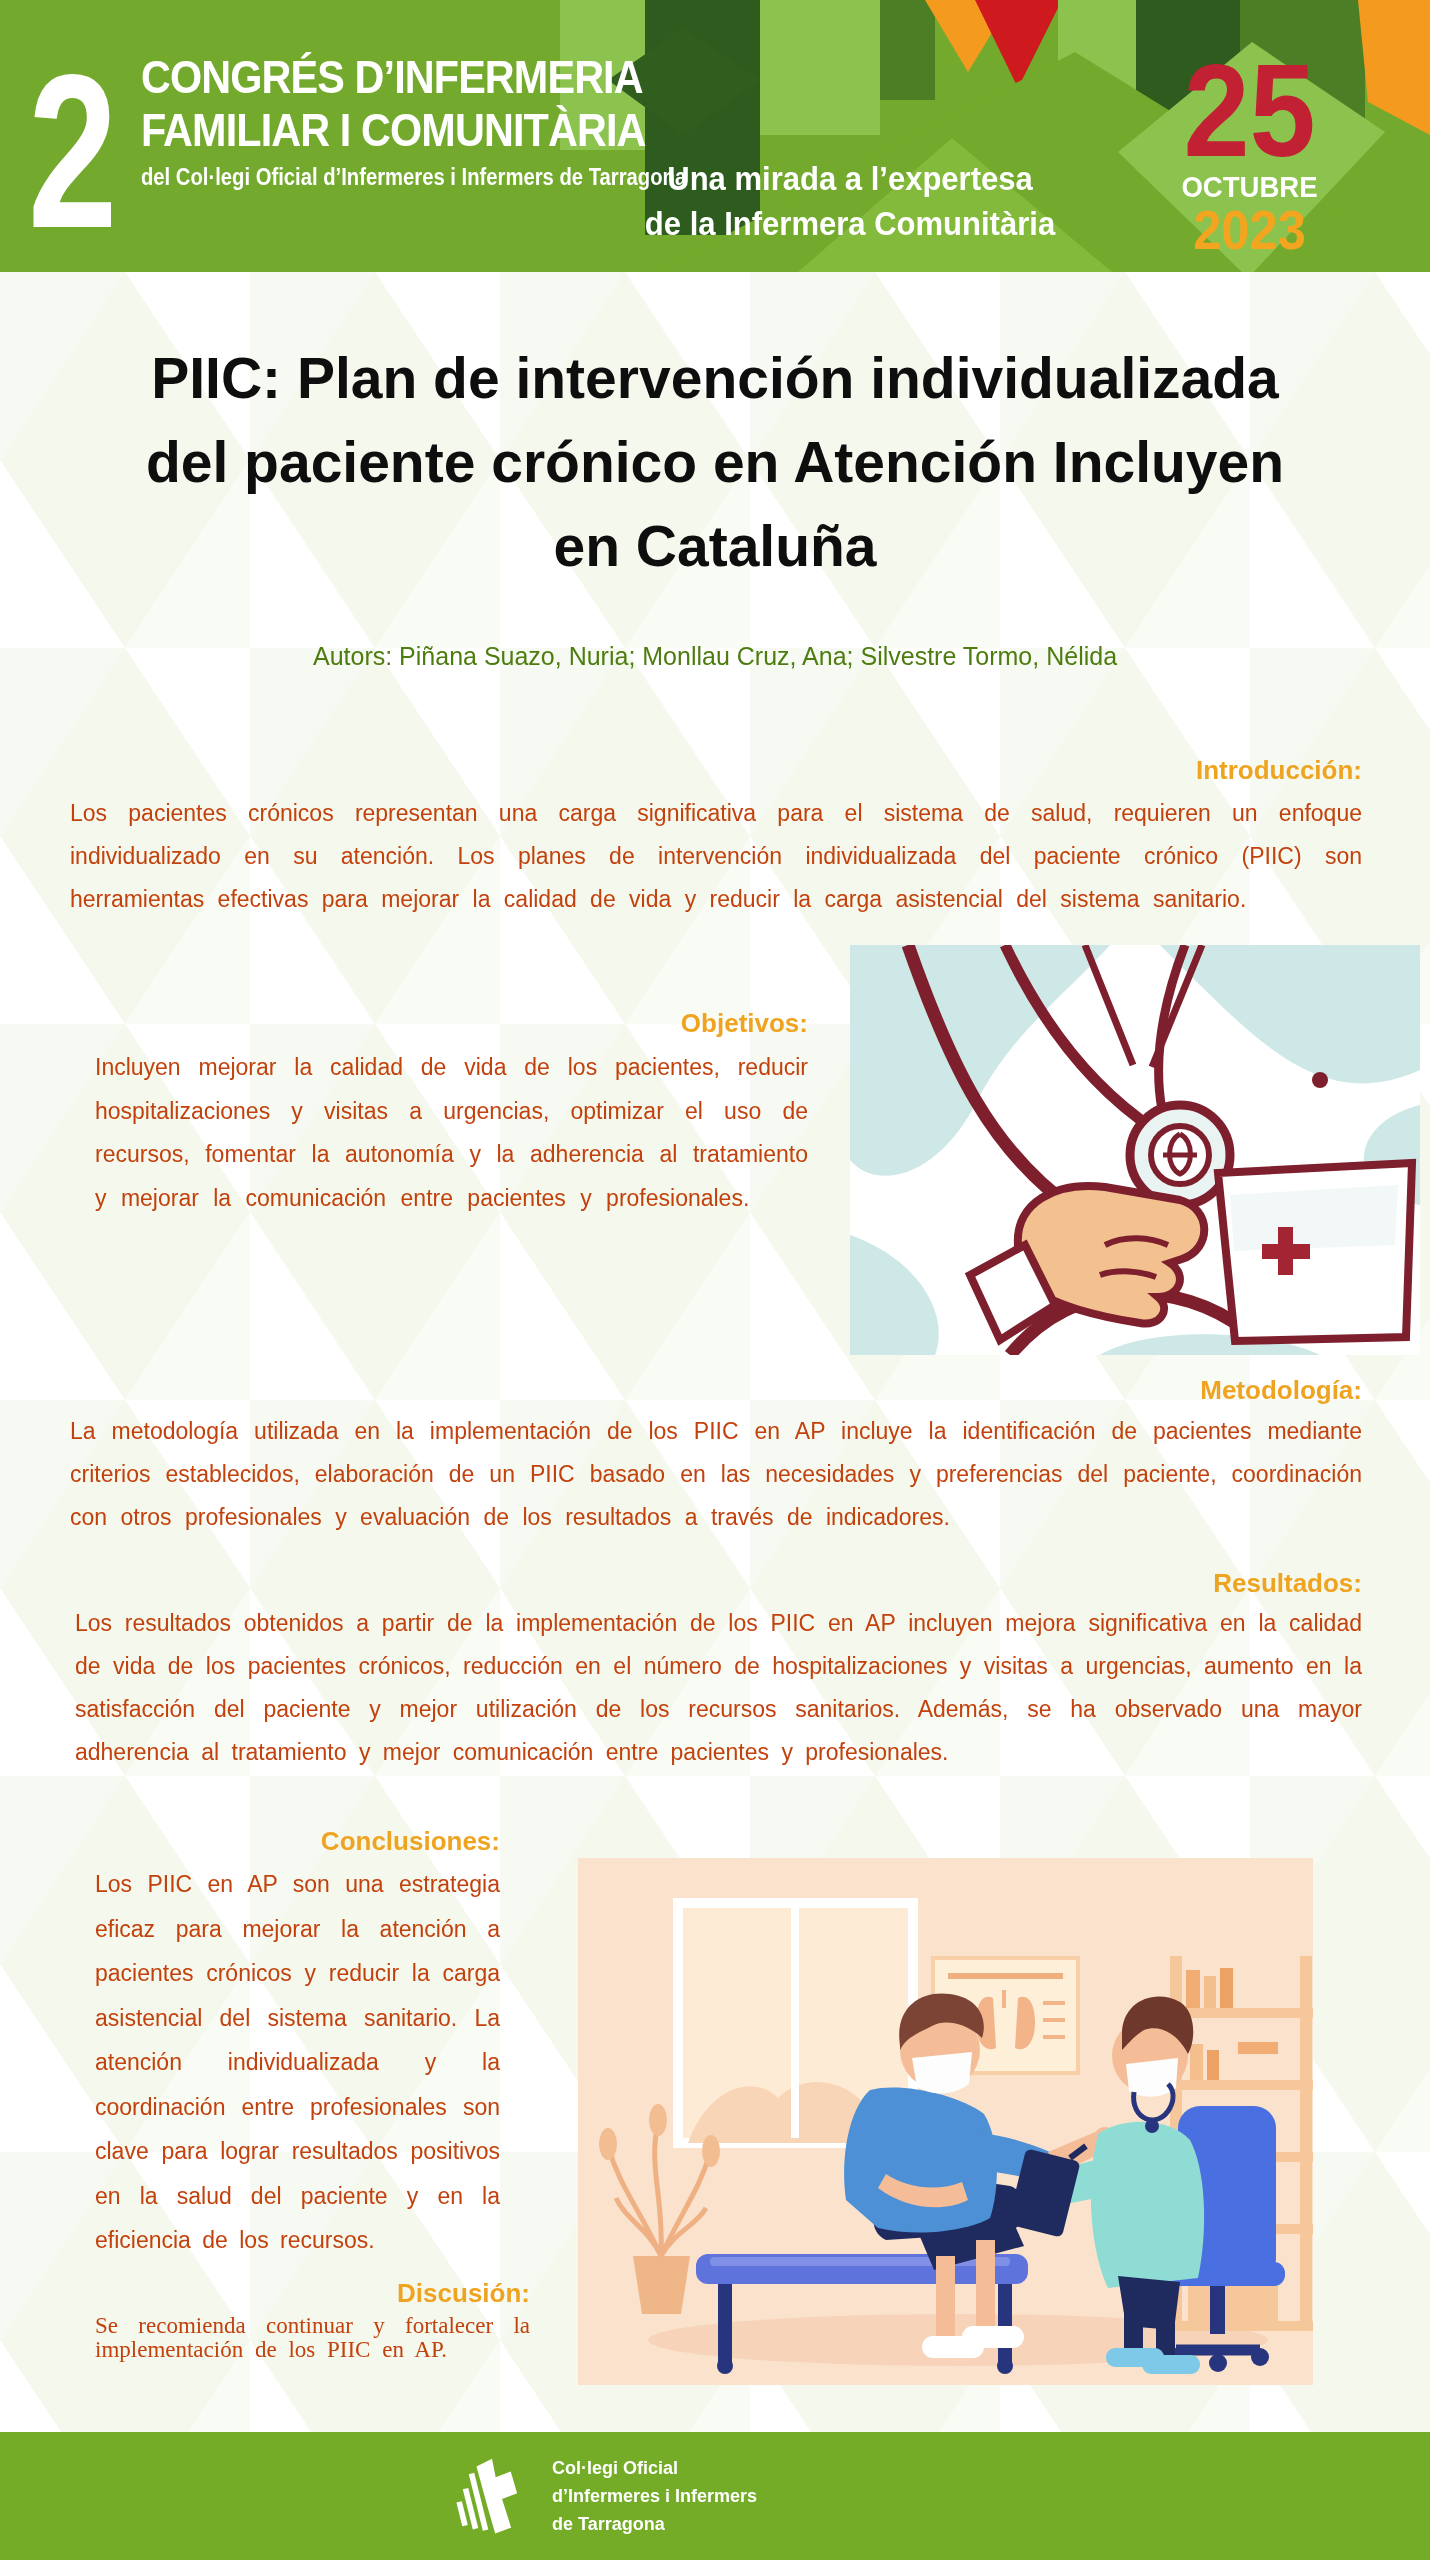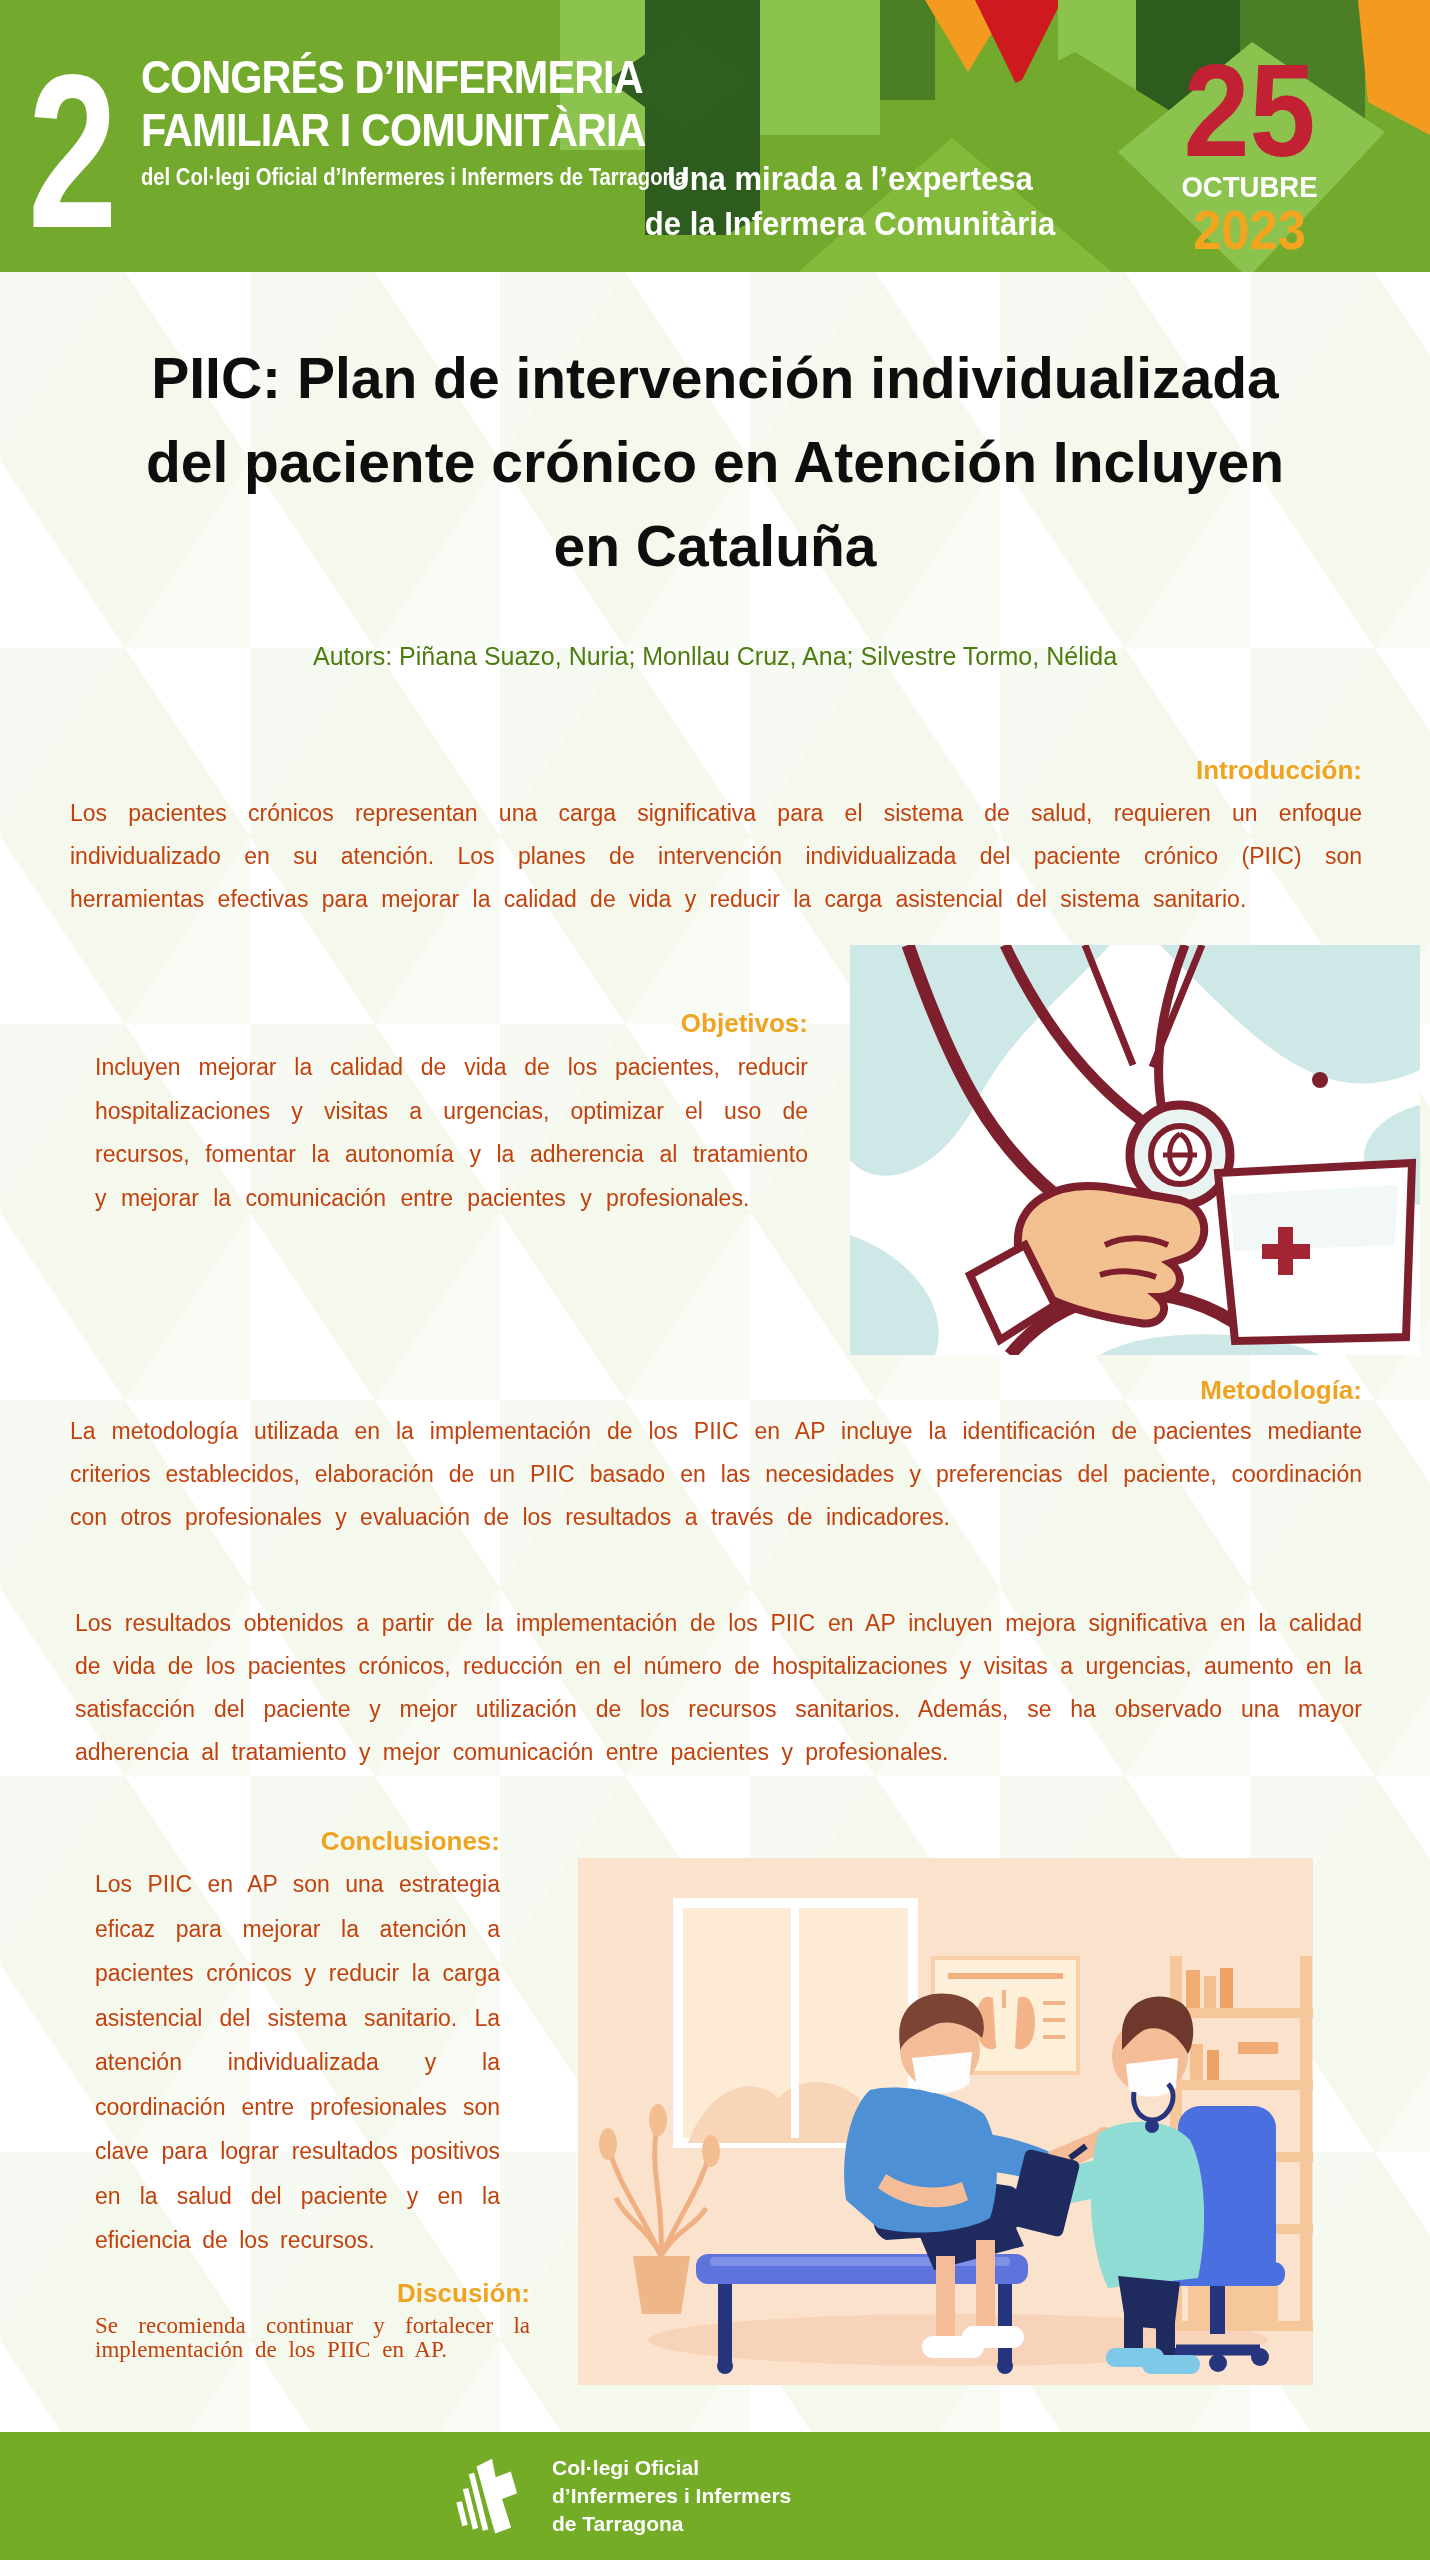--- a/index.html
+++ b/index.html
@@ -39,21 +39,21 @@
   .b-con{left:95px;top:1862px;width:405px;line-height:44.5px;word-spacing:5px;}
   .h-dis{left:95px;top:2278px;width:435px;}
   .b-dis{left:95px;top:2314px;width:435px;line-height:24px;word-spacing:6px;font-family:Liberation Serif, serif;}
   
   .steth-ill{left:850px;top:945px;width:570px;height:410px;}
   .consult-ill{left:578px;top:1858px;width:735px;height:527px;}
   .steth-ill svg,.consult-ill svg{display:block;width:100%;height:100%;}
   
   .footer-band{left:0;top:2432px;width:1430px;height:128px;background:#74AC28;}
   .footer-logo{position:absolute;left:452px;top:26px;width:80px;height:80px;}
-  .footer-text{position:absolute;left:552px;top:22px;color:#fff;font-size:21px;line-height:28px;font-weight:bold;}
+  .footer-text{position:absolute;left:552px;top:22px;color:#fff;font-size:18px;line-height:28px;font-weight:bold;}
 </style>
 </head>
 <body>
 
 <div class="poster">
 
   <div class="abs header-band">
     <svg viewBox="0 0 1430 272" preserveAspectRatio="none">
       <rect width="1430" height="272" fill="#73A92C"></rect>
       <rect x="560" y="0" width="85" height="150" fill="#8CC34F"></rect>
@@ -140,20 +140,21 @@
       <path d="M380,250 L548,240 L545,300 L384,306 Z" fill="#E9F4F2" opacity="0.6"></path>
       <rect x="428" y="282" width="15" height="48" fill="#A32433"></rect>
       <rect x="412" y="299" width="48" height="15" fill="#A32433"></rect>
       <circle cx="470" cy="135" r="8" fill="#7E1F2E"></circle>
     </svg>
   </div>
 
   <div class="abs body-text b-met">La metodología utilizada en la implementación de los PIIC en AP incluye la identificación de pacientes mediante criterios establecidos, elaboración de un PIIC basado en las necesidades y preferencias del paciente, coordinación con otros profesionales  y evaluación de los resultados a través de indicadores.</div>
   <div class="abs sec-head h-met">Metodología:</div>
 
+  <div class="abs sec-head h-res">Resultados:</div>
   <div class="abs body-text b-res">Los resultados obtenidos a partir de la implementación de los PIIC en AP incluyen mejora significativa en la calidad de vida de los pacientes crónicos, reducción en el número de hospitalizaciones y visitas a urgencias, aumento en la satisfacción del paciente y mejor utilización de los recursos sanitarios. Además, se ha observado una mayor adherencia al tratamiento y mejor comunicación entre pacientes y profesionales.</div>
 
   <div class="abs sec-head h-con">Conclusiones:</div>
   <div class="abs body-text b-con">Los PIIC en AP son una estrategia eficaz para mejorar la atención a pacientes crónicos y reducir la carga asistencial del sistema sanitario. La atención individualizada y la coordinación entre profesionales son clave para lograr resultados positivos en la salud del paciente y en la eficiencia de los recursos.</div>
 
   <div class="abs consult-ill">
     <svg viewBox="0 0 735 527">
       <rect width="735" height="527" fill="#FBE2CC"></rect>
       <ellipse cx="380" cy="482" rx="310" ry="26" fill="#F6CFB4" opacity="0.8"></ellipse>
       <rect x="100" y="45" width="235" height="240" fill="#FDEBD6" stroke="#FFFFFF" stroke-width="10"></rect>

